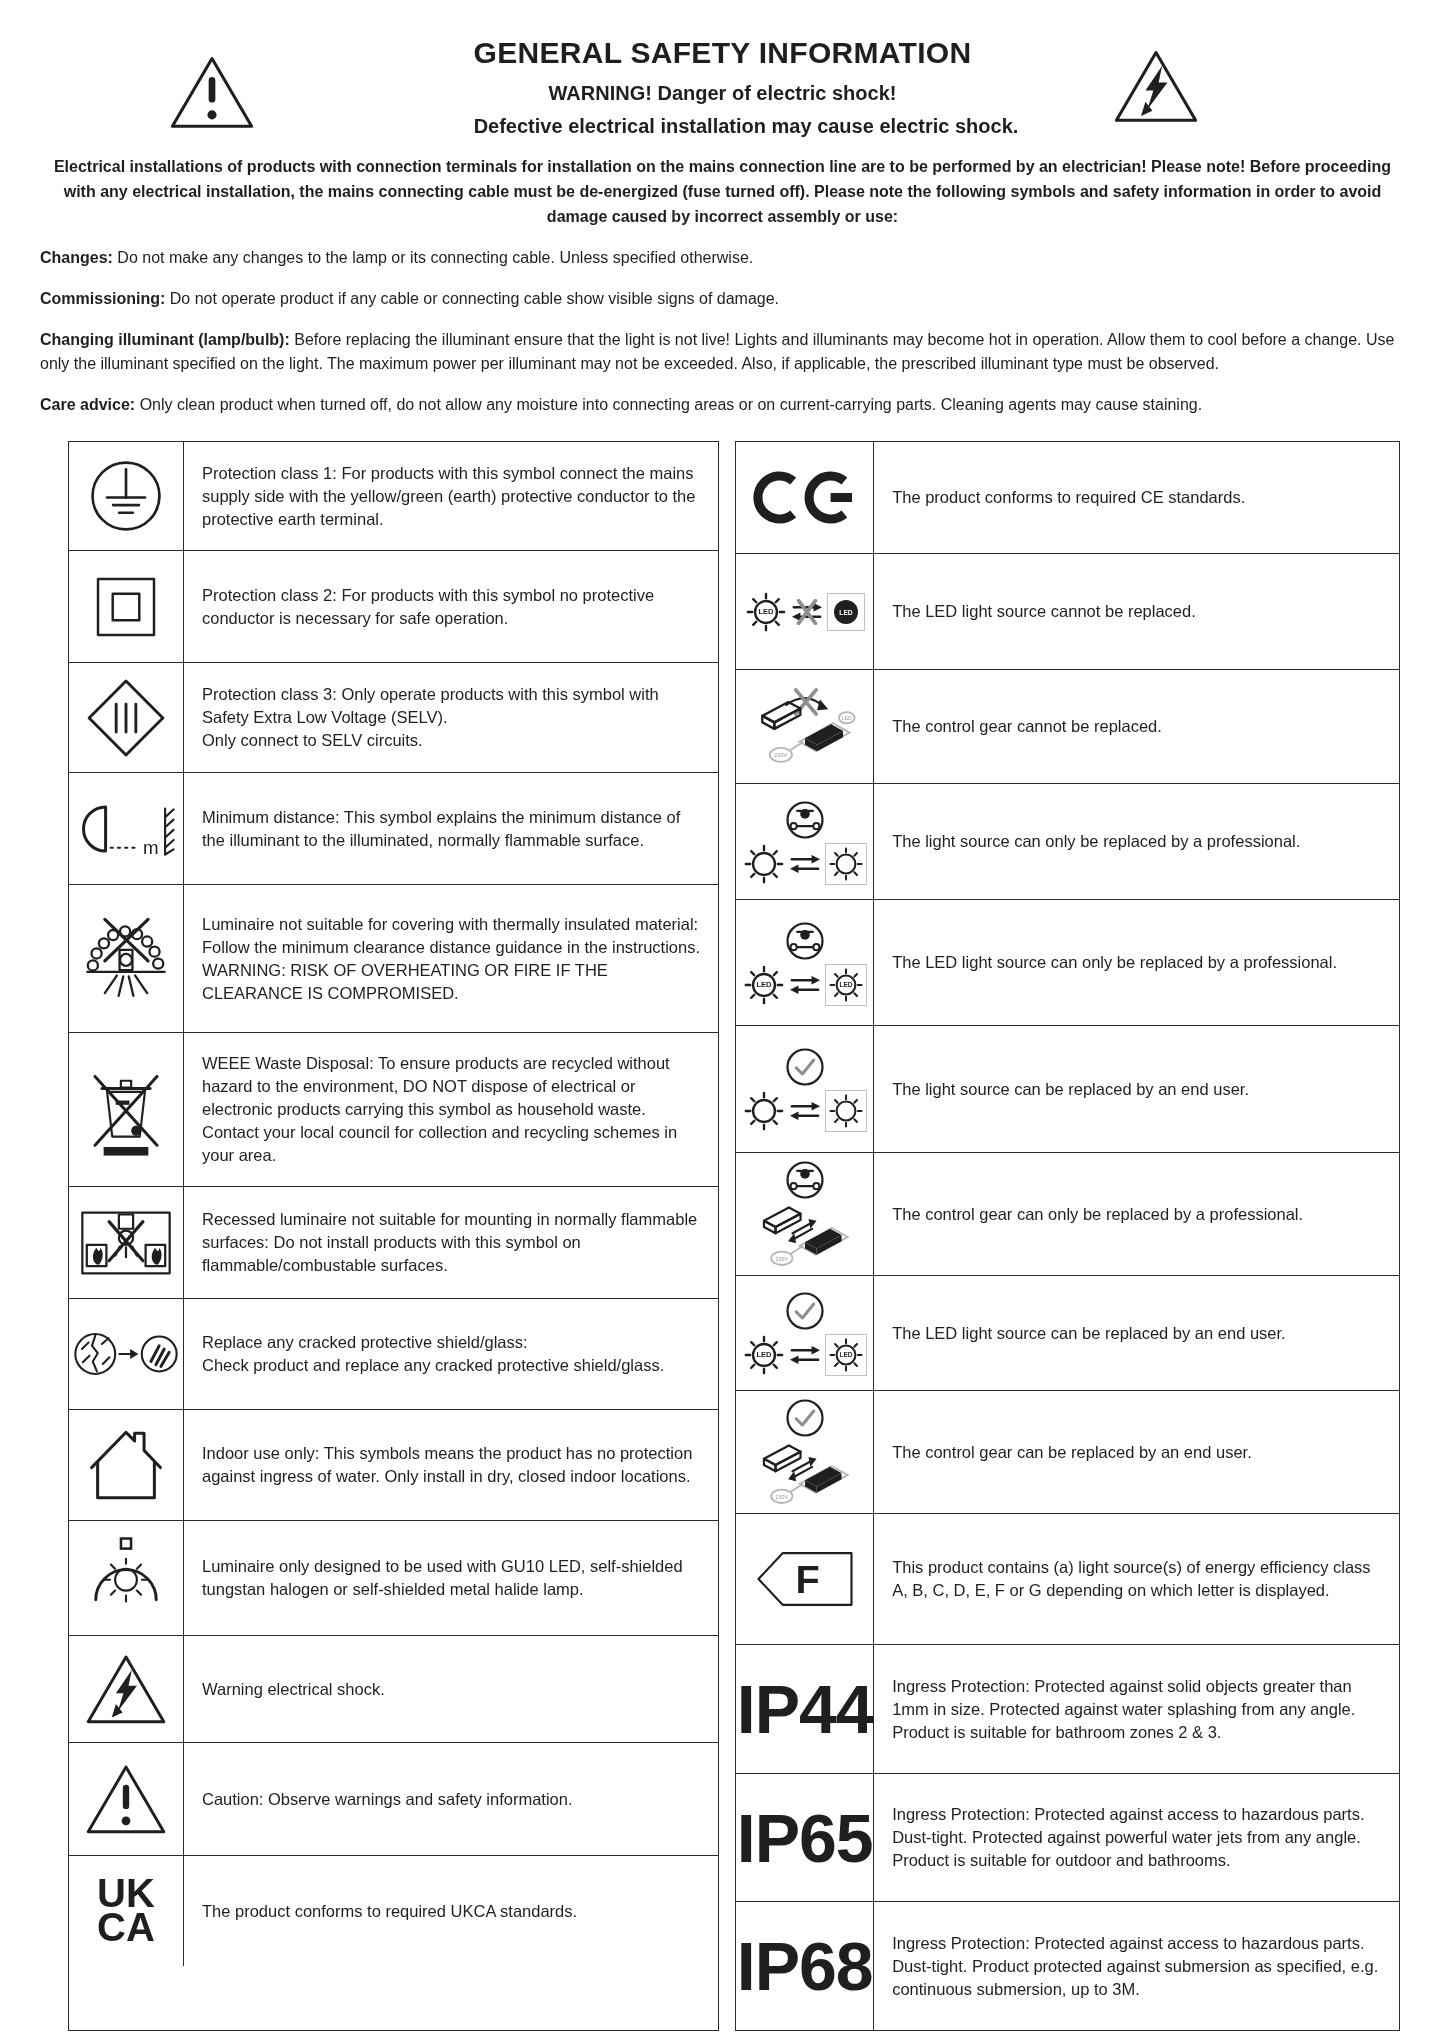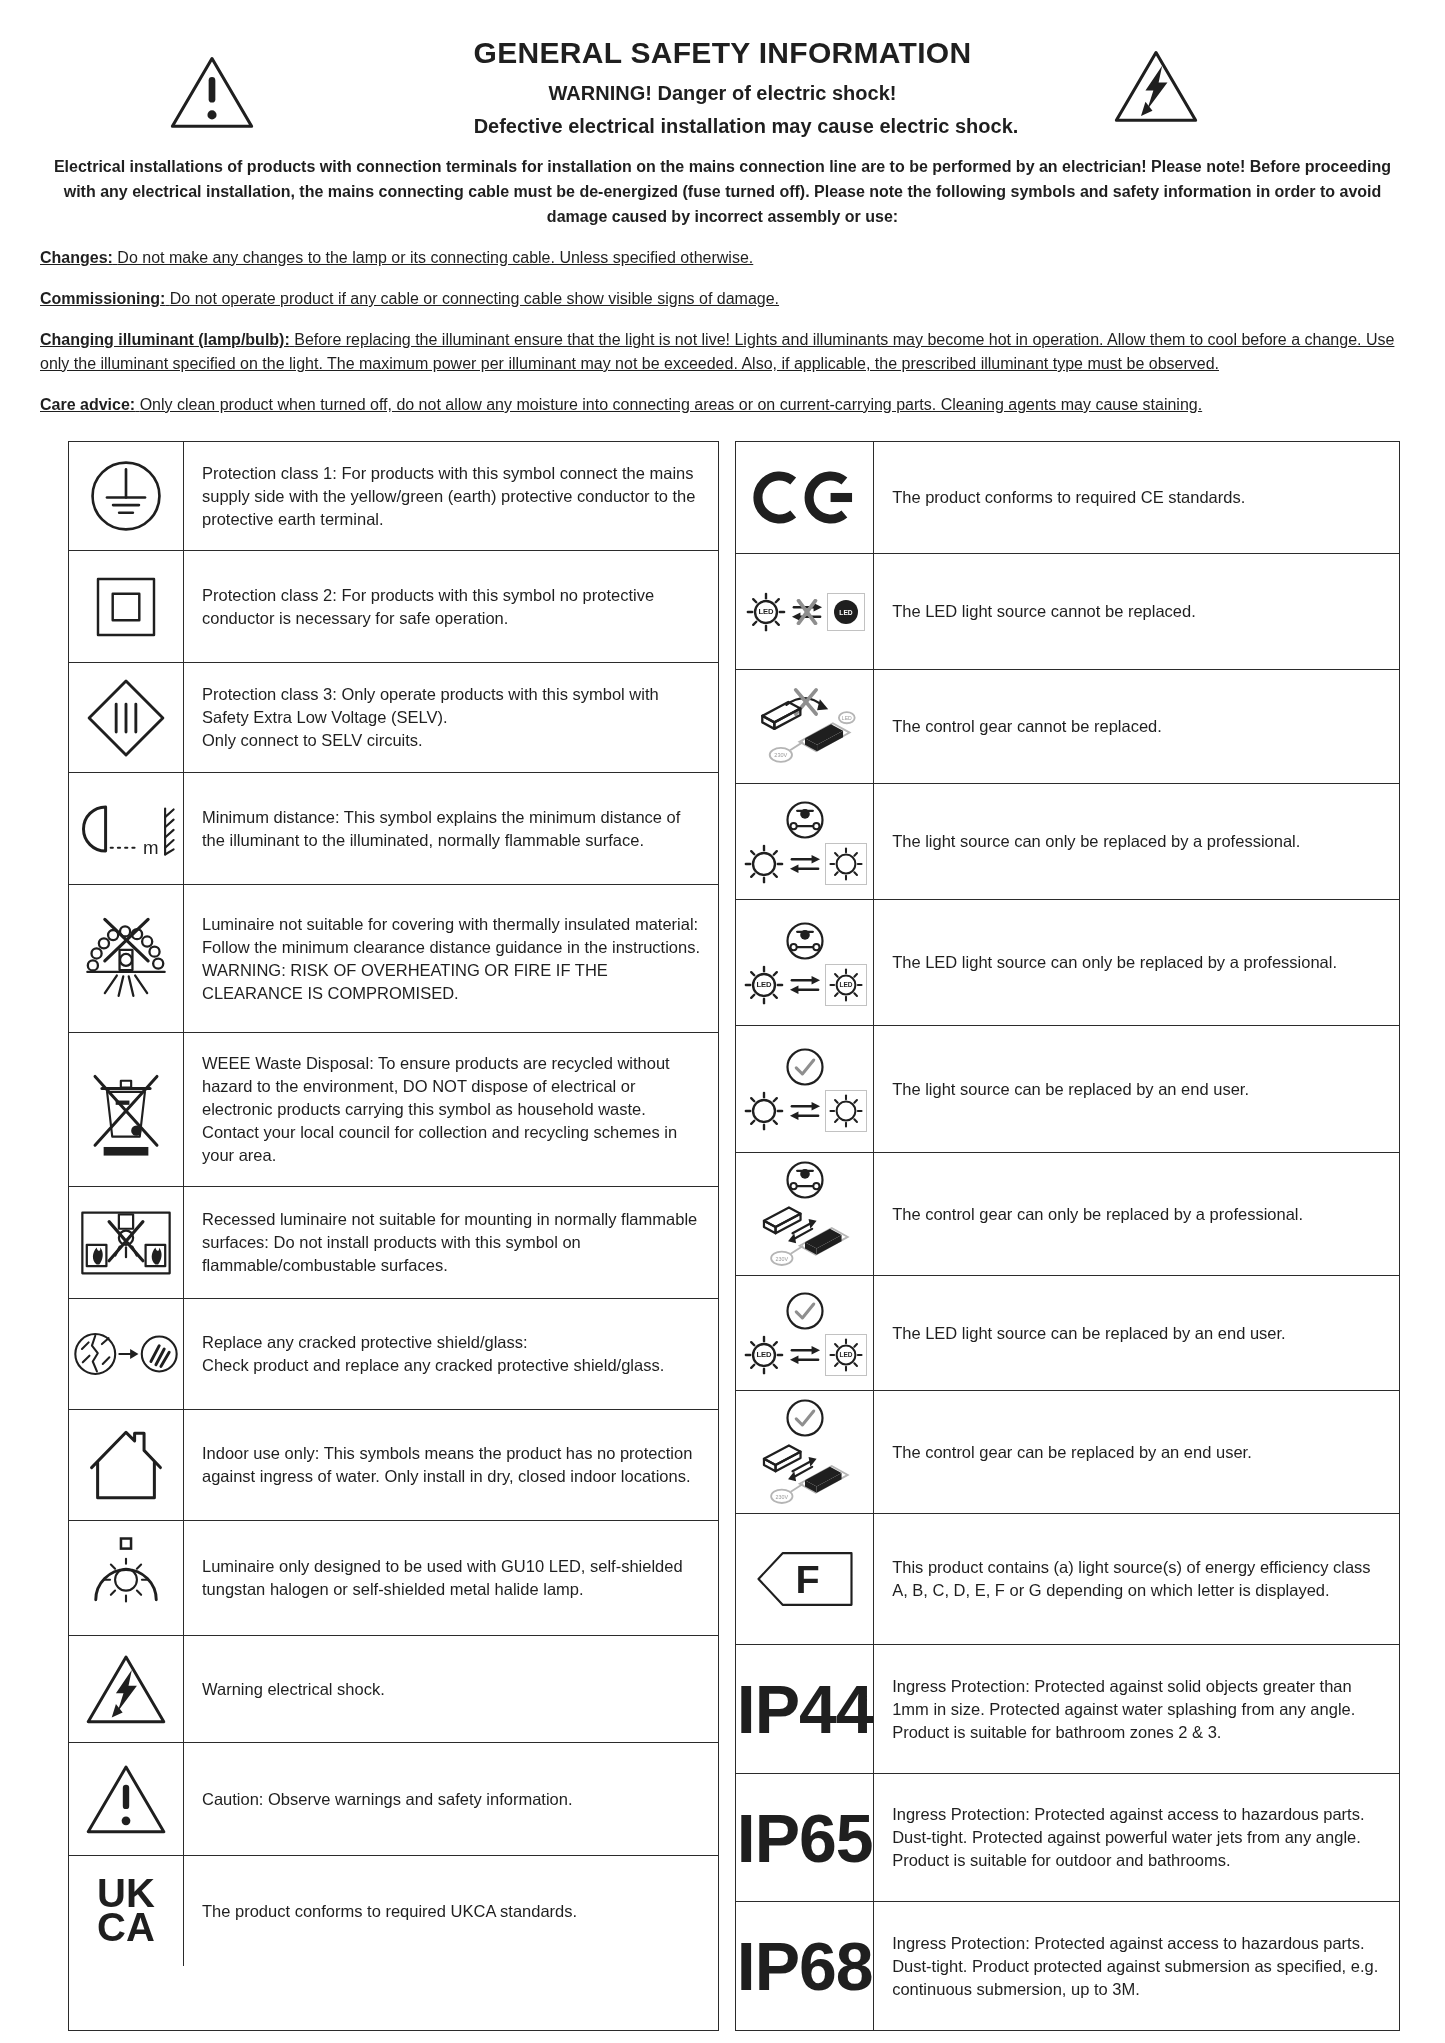--- a/index.html
+++ b/index.html
@@ -6,21 +6,21 @@
   .page{width:1445px;height:2043px;background:#ffffff;position:relative;margin:0 auto;
         font-family:"Liberation Sans","DejaVu Sans",sans-serif;color:#1f1f1f;overflow:hidden;}
   .hdr{position:relative;padding-top:36px;text-align:center;}
   .hdr .tri{position:absolute;}
   .tri-left{left:168px;top:52px;}
   .tri-right{left:1112px;top:46px;}
   .t-title{font-size:30px;font-weight:bold;letter-spacing:.3px;}
   .t-sub1{font-size:20px;font-weight:bold;margin-top:12px;}
   .t-sub2{font-size:20px;font-weight:bold;margin-top:10px;margin-left:47px;}
   .intro{width:1370px;margin:16px auto 0;text-align:center;font-weight:bold;font-size:16px;line-height:25px;}
-  .paras{margin:6px 42px 0 40px;text-decoration:underline;}
+  .paras{margin:6px 42px 0 40px;}
   .paras p{margin:17px 0 0;font-size:16px;line-height:24px;}
   .tables{display:flex;gap:16px;margin:24px 45px 0 40px;padding-left:28px;}
   .tbl{border:1.5px solid #2b2b2b;}
   .tbl-left{width:666px;}
   .tbl-right{width:680px;}
   .row{display:flex;border-bottom:1.5px solid #2b2b2b;}
   .row:last-child{border-bottom:none;}
   .sym{display:flex;flex-direction:column;align-items:center;justify-content:center;
        border-right:1.5px solid #2b2b2b;padding:6px 4px;box-sizing:border-box;gap:2px;}
   .tbl-left .sym{width:115px;min-width:115px;}

